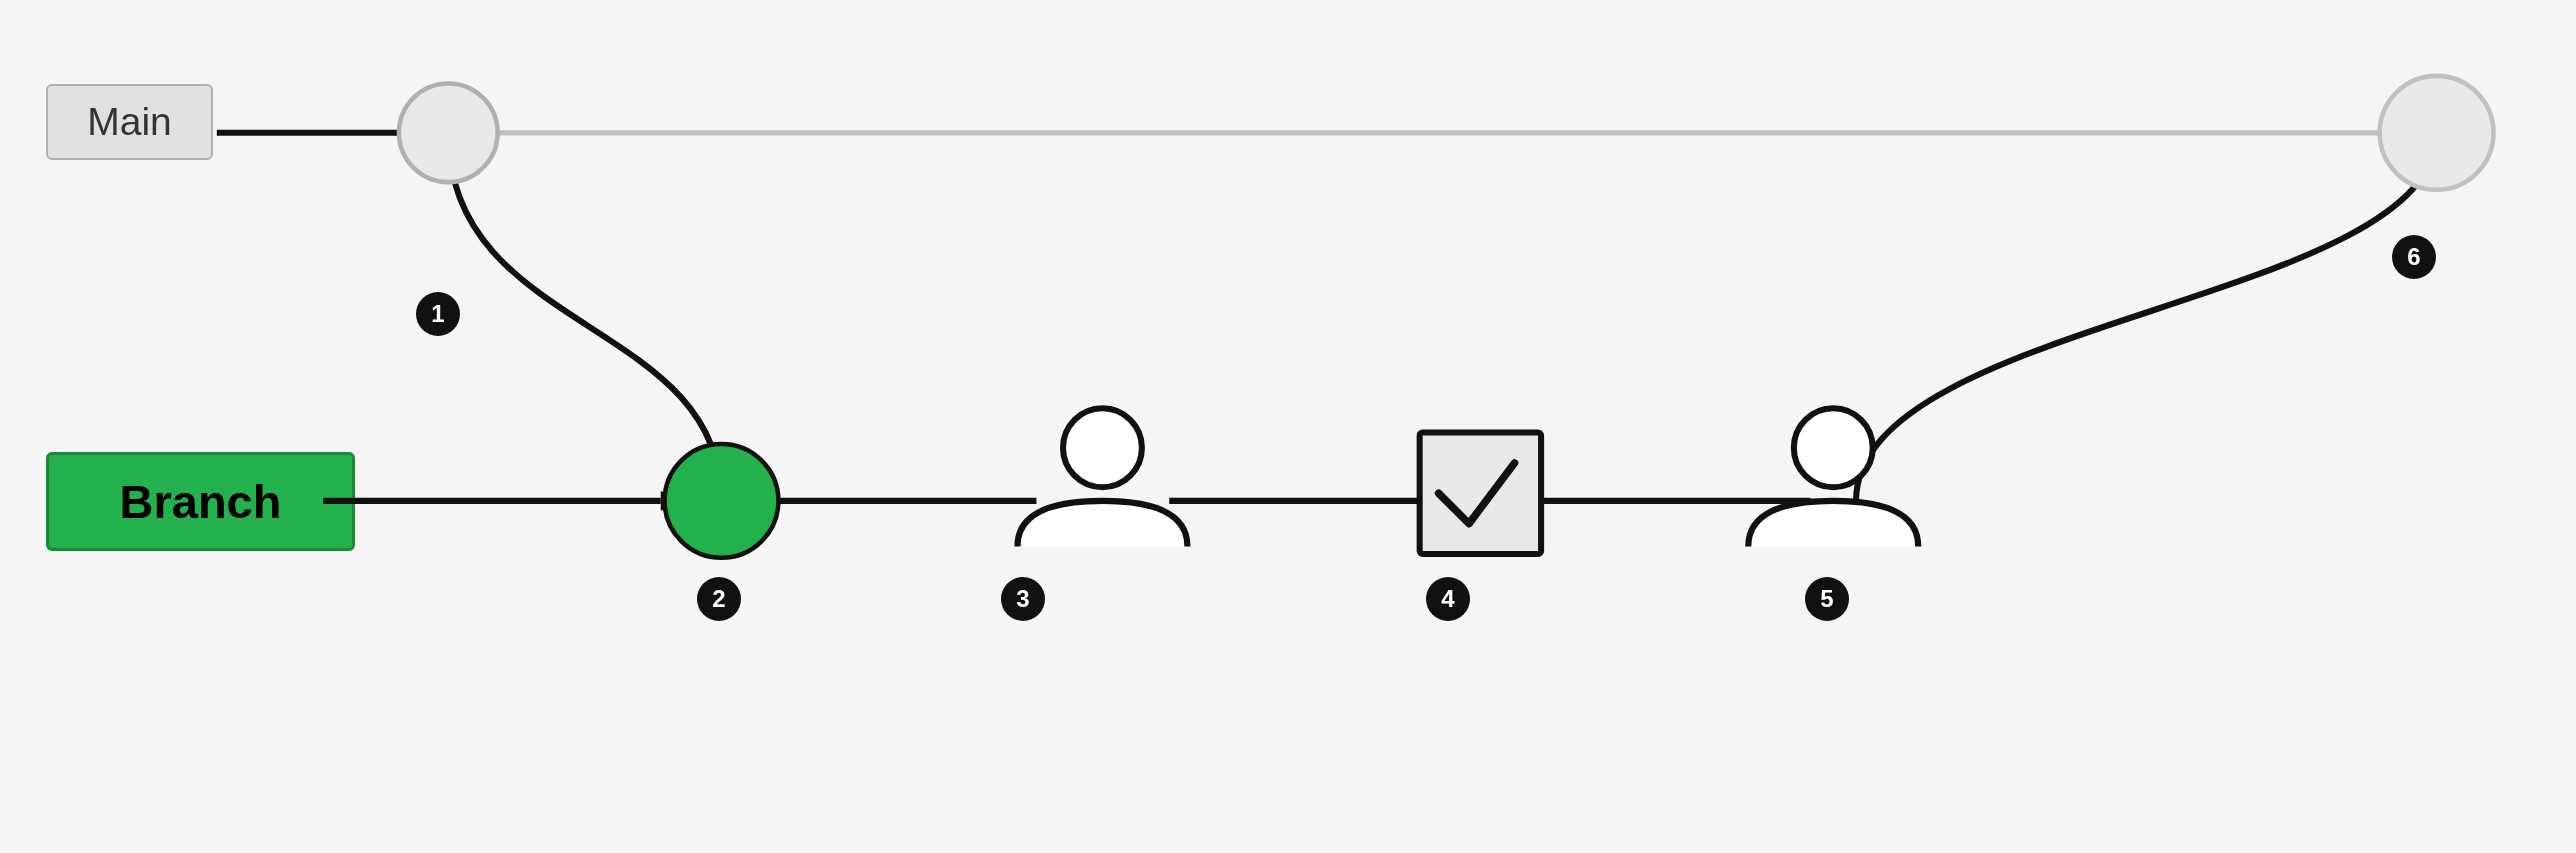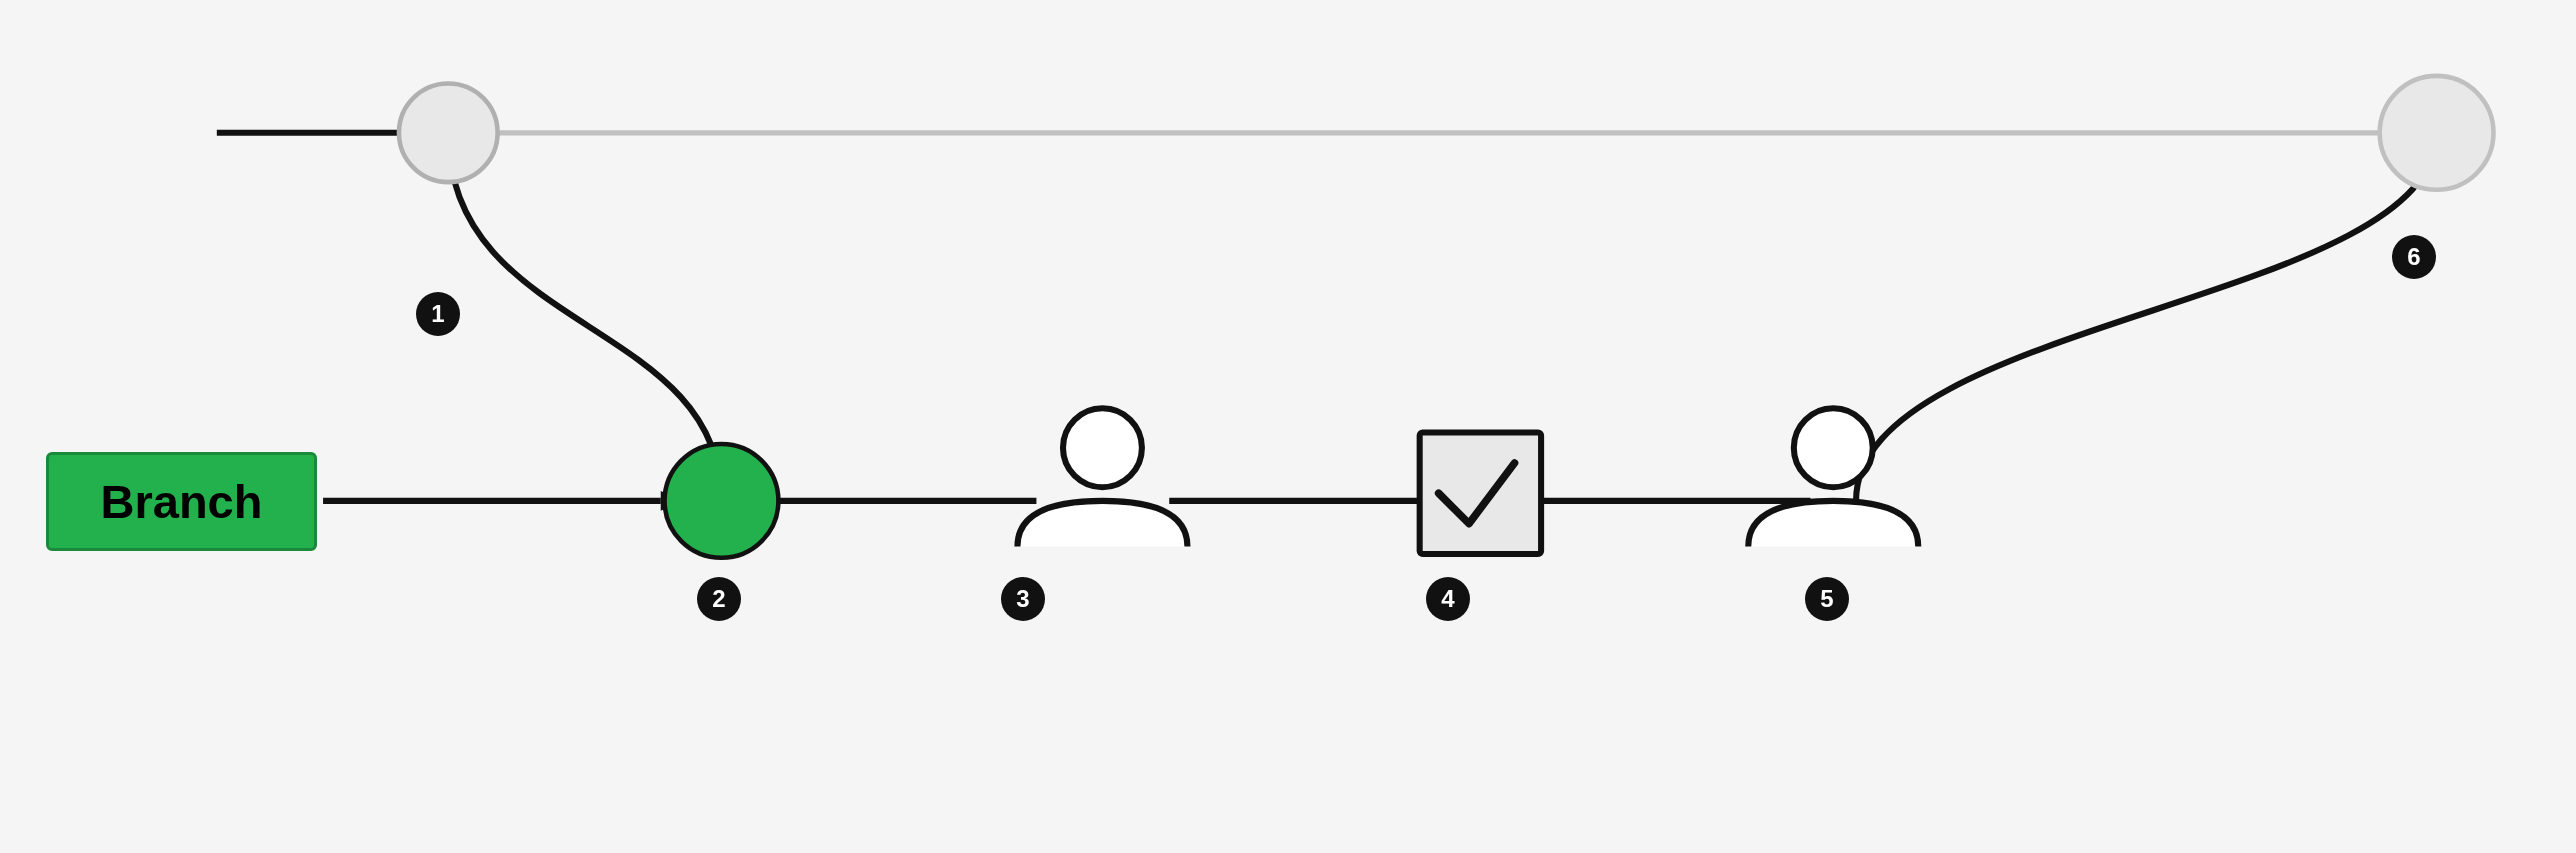--- a/index.html
+++ b/index.html
@@ -40,21 +40,21 @@
       justify-content: center;
       font-size: 39px;
       font-weight: normal;
       color: #333;
     }
 
     .label-branch {
       position: absolute;
       top: 452px;
       left: 46px;
-      width: 271px;
+      width: 309px;
       height: 99px;
       background: #22b14c;
       border: 3px solid #1a8a3a;
       border-radius: 6px;
       display: flex;
       align-items: center;
       justify-content: center;
       font-size: 47px;
       font-weight: bold;
       color: #000;
@@ -72,20 +72,23 @@
       display: flex;
       align-items: center;
       justify-content: center;
     }
   </style>
 </head>
 <body>
 
 <div class="diagram-container">
 
+  <div class="label-main">
+    <span>Main</span>
+  </div>
 
   <div class="label-branch">
     <span>Branch</span>
   </div>
 
   <div class="badge" style="left: 416px; top: 292px;">
     <span>1</span>
   </div>
 
   <div class="badge" style="left: 697px; top: 577px;">

